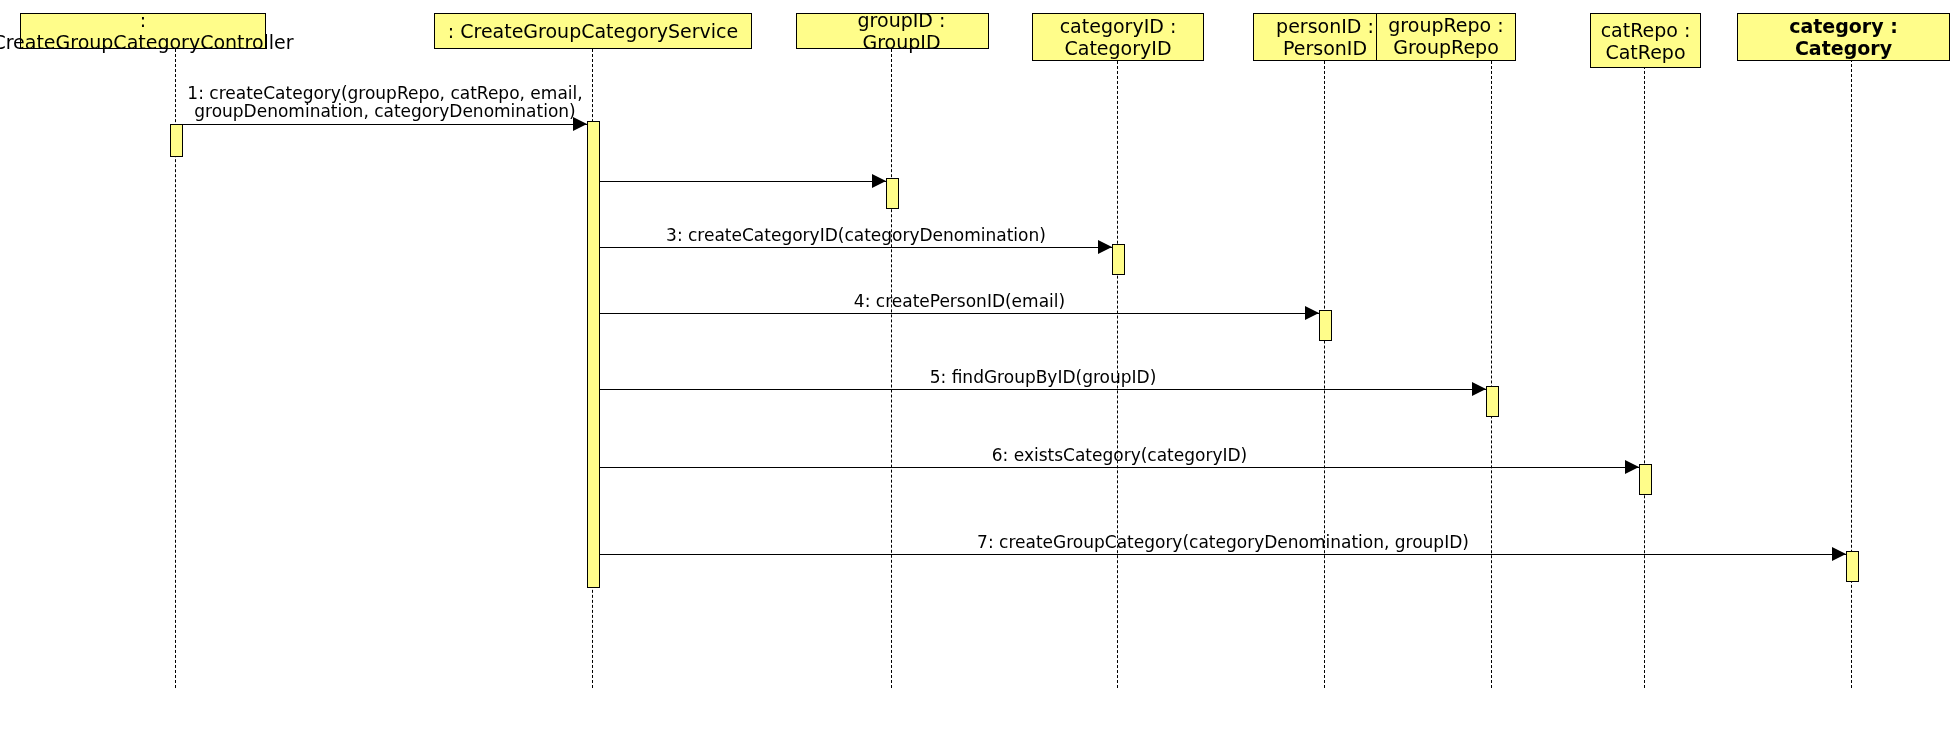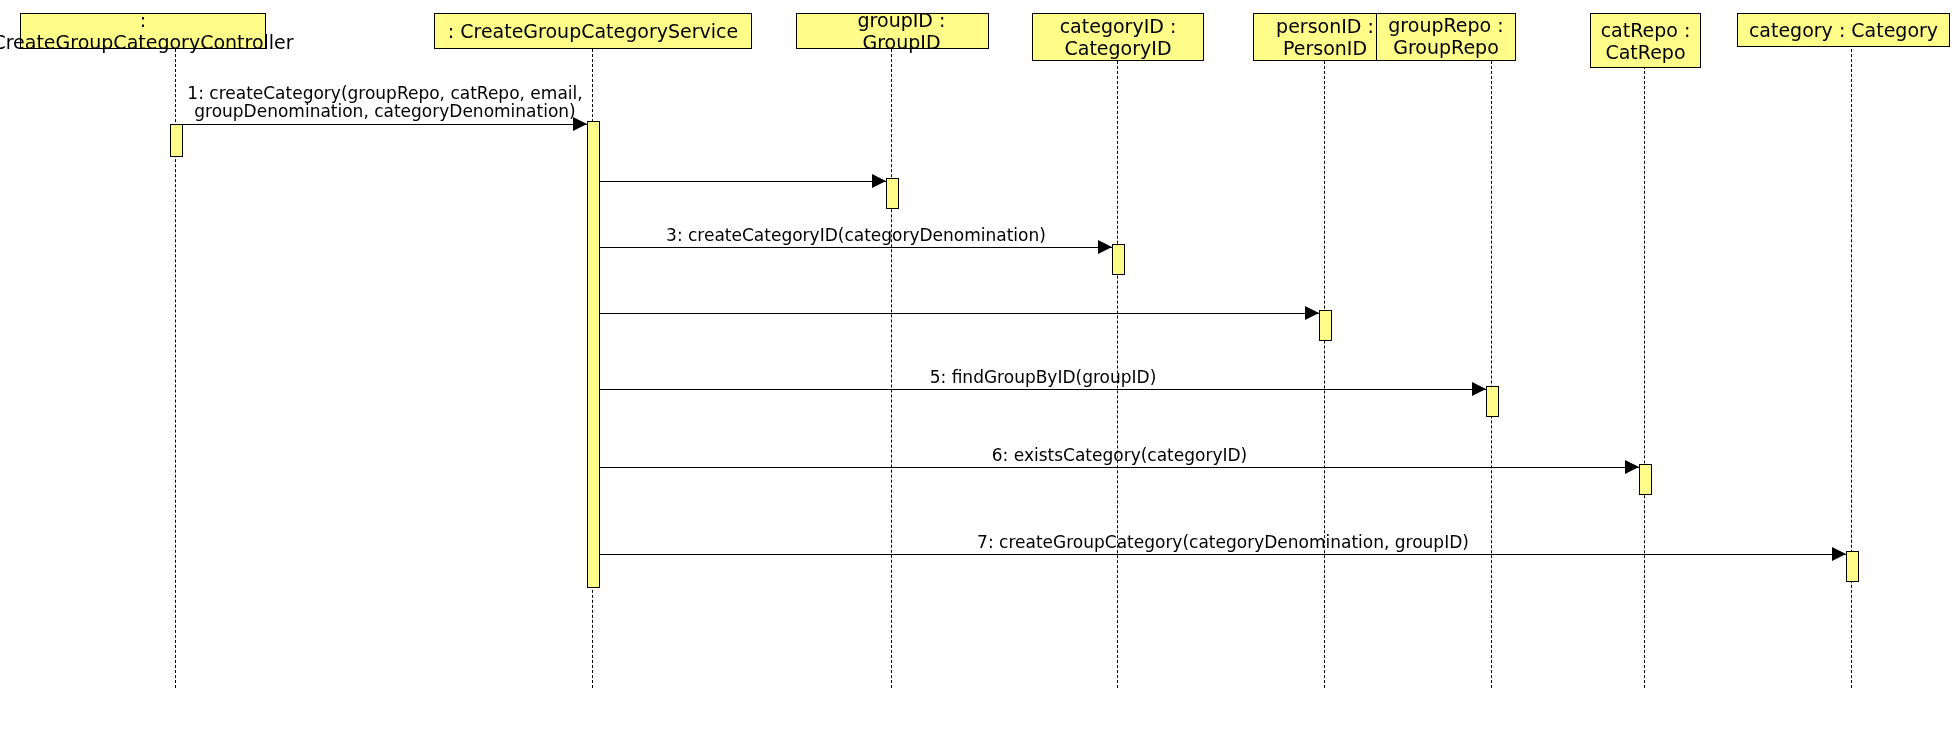--- a/index.html
+++ b/index.html
@@ -88,40 +88,41 @@
     <div class="lifeline-head" style="left: 434px; top: 13px; width: 318px; height: 36px;"><span>: CreateGroupCategoryService</span></div>
     <div class="lifeline-head" style="left: 796px; top: 13px; width: 193px; height: 36px; padding-left: 24px;"><span>groupID : GroupID</span></div>
     <div class="lifeline-head" style="left: 1032px; top: 13px; width: 172px; height: 48px;"><span>categoryID :
 CategoryID</span></div>
     <div class="lifeline-head" style="left: 1253px; top: 13px; width: 144px; height: 48px;"><span>personID :
 PersonID</span></div>
     <div class="lifeline-head" style="left: 1376px; top: 13px; width: 140px; height: 48px; align-items: flex-end;"><span>groupRepo :
 GroupRepo</span></div>
     <div class="lifeline-head" style="left: 1590px; top: 13px; width: 111px; height: 55px;"><span>catRepo :
 CatRepo</span></div>
-    <div class="lifeline-head" style="left: 1737px; top: 13px; width: 213px; height: 34px;"><span>category : Category</span></div>
+    <div class="lifeline-head" style="left: 1737px; top: 13px; width: 213px; height: 48px; font-weight: bold;"><span>category : Category</span></div>
     <div class="activation" style="left: 170px; top: 124px; width: 13px; height: 33px;"></div>
     <div class="activation" style="left: 587px; top: 121px; width: 13px; height: 467px;"></div>
     <div class="activation" style="left: 886px; top: 178px; width: 13px; height: 31px;"></div>
     <div class="activation" style="left: 1112px; top: 244px; width: 13px; height: 31px;"></div>
     <div class="activation" style="left: 1319px; top: 310px; width: 13px; height: 31px;"></div>
     <div class="activation" style="left: 1486px; top: 386px; width: 13px; height: 31px;"></div>
     <div class="activation" style="left: 1639px; top: 464px; width: 13px; height: 31px;"></div>
     <div class="activation" style="left: 1846px; top: 551px; width: 13px; height: 31px;"></div>
     <div class="msg-line" style="left: 176px; top: 124px; width: 411px;"></div>
     <div class="msg-arrow" style="left: 573px; top: 117px;"></div>
     <div class="msg-label" style="left: 180px; top: 84px; width: 410px;">1: createCategory(groupRepo, catRepo, email,
 groupDenomination, categoryDenomination)</div>
     <div class="msg-line" style="left: 600px; top: 181px; width: 286px;"></div>
     <div class="msg-arrow" style="left: 872px; top: 174px;"></div>
     <div class="msg-line" style="left: 600px; top: 247px; width: 512px;"></div>
     <div class="msg-arrow" style="left: 1098px; top: 240px;"></div>
     <div class="msg-label" style="left: 600px; top: 226px; width: 512px;">3: createCategoryID(categoryDenomination)</div>
     <div class="msg-line" style="left: 600px; top: 313px; width: 719px;"></div>
     <div class="msg-arrow" style="left: 1305px; top: 306px;"></div>
+    <div class="msg-label" style="left: 600px; top: 292px; width: 719px;">4: createPersonID(email)</div>
     <div class="msg-line" style="left: 600px; top: 389px; width: 886px;"></div>
     <div class="msg-arrow" style="left: 1472px; top: 382px;"></div>
     <div class="msg-label" style="left: 600px; top: 368px; width: 886px;">5: findGroupByID(groupID)</div>
     <div class="msg-line" style="left: 600px; top: 467px; width: 1039px;"></div>
     <div class="msg-arrow" style="left: 1625px; top: 460px;"></div>
     <div class="msg-label" style="left: 600px; top: 446px; width: 1039px;">6: existsCategory(categoryID)</div>
     <div class="msg-line" style="left: 600px; top: 554px; width: 1246px;"></div>
     <div class="msg-arrow" style="left: 1832px; top: 547px;"></div>
     <div class="msg-label" style="left: 600px; top: 533px; width: 1246px;">7: createGroupCategory(categoryDenomination, groupID)</div>
   </div>

